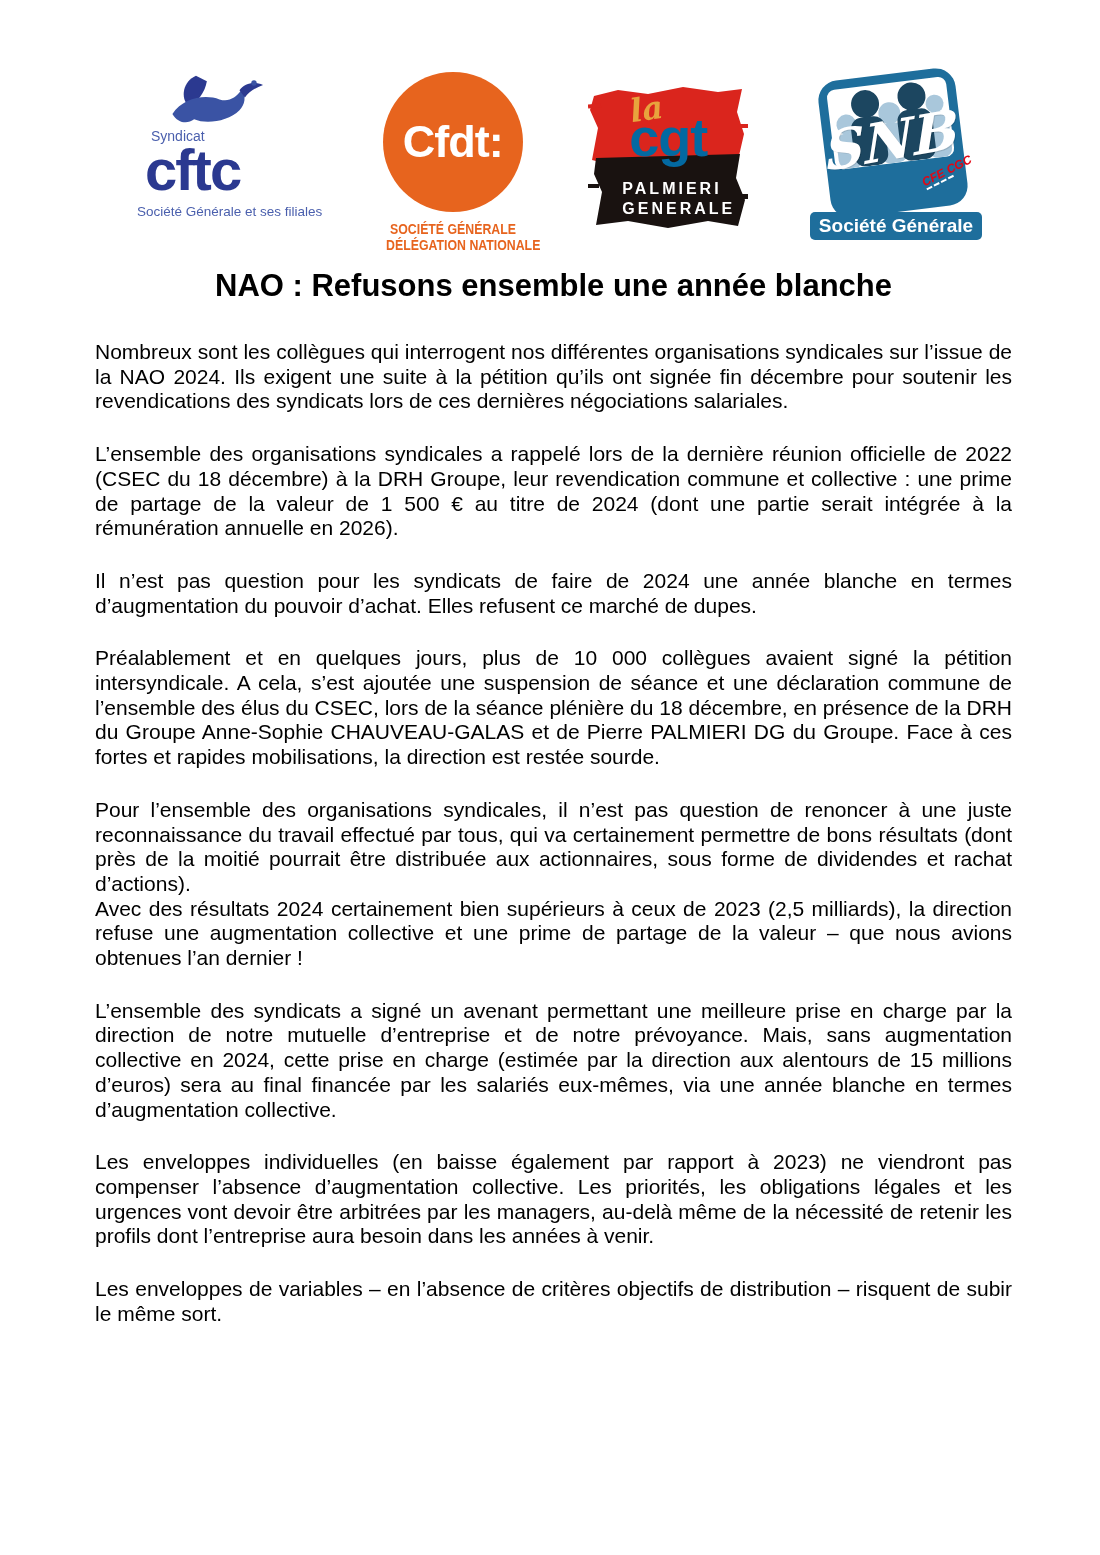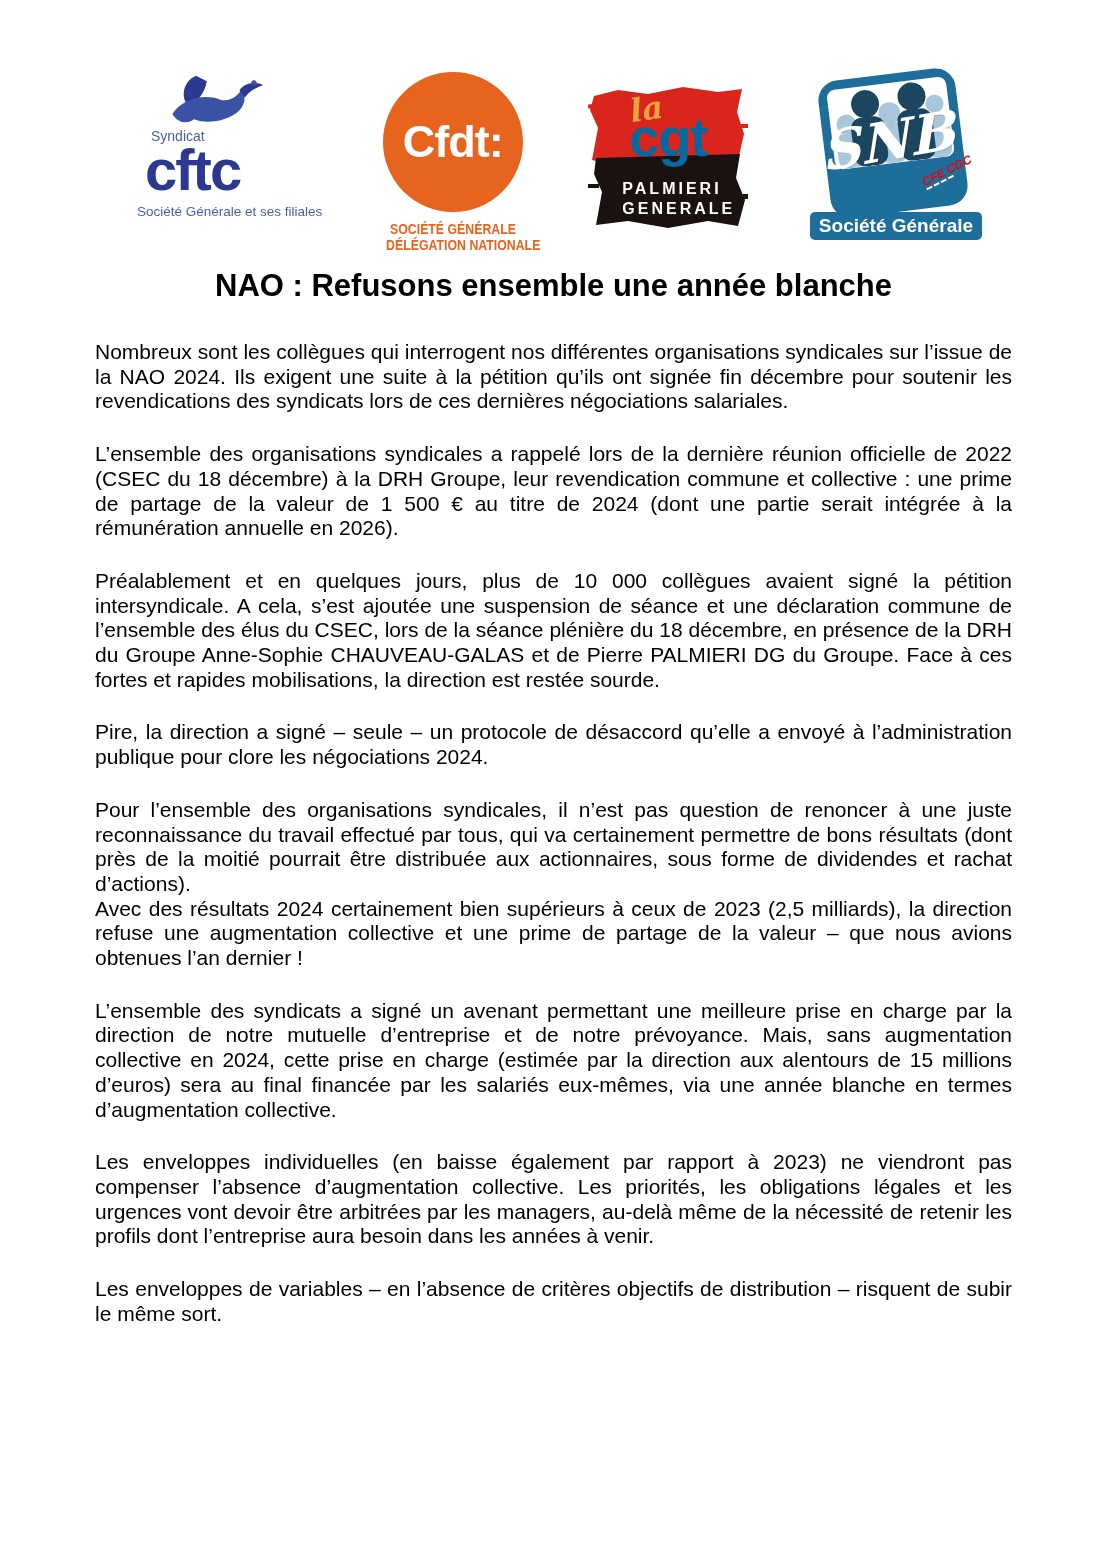--- a/index.html
+++ b/index.html
@@ -172,21 +172,21 @@
       <div class="snb-bar">Société Générale</div>
     </div>
 
   </header>
 
   <h1 class="title">NAO : Refusons ensemble une année blanche</h1>
 
   <main class="content">
       <p class="para"><span class="b">Nombreux sont les collègues qui interrogent nos différentes organisations syndicales sur l’issue de la NAO 2024.</span><span class="r"> Ils exigent une suite à la pétition qu’ils ont signée fin décembre pour soutenir les revendications des syndicats lors de ces dernières négociations salariales.</span></p>
       <p class="para"><span class="r">L’ensemble des organisations syndicales a rappelé lors de la dernière réunion officielle de 2022 (CSEC du 18 décembre) à la DRH Groupe, leur revendication commune et collective : </span><span class="b">une prime de partage de la valeur de 1 500 € au titre de 2024 (dont une partie serait intégrée à la rémunération annuelle en 2026).</span></p>
+      <p class="para"><span class="b">Il n’est pas question pour les syndicats de faire de 2024 une année blanche en termes d’augmentation du pouvoir d’achat</span><span class="r">. Elles refusent ce marché de dupes.</span></p>
       <p class="para"><span class="r">Préalablement et en quelques jours, plus de 10 000 collègues avaient signé la pétition intersyndicale. A cela, s’est ajoutée une </span><span class="b">suspension de séance et une déclaration commune de l’ensemble des élus du CSEC</span><span class="r">, lors de la séance plénière du 18 décembre, </span><span class="b">en présence de la DRH du Groupe Anne-Sophie CHAUVEAU-GALAS et de Pierre PALMIERI DG du Groupe.</span><span class="r"> Face à ces fortes et rapides mobilisations, la direction est restée sourde.</span></p>
-      <p class="para"><span class="r">Pire, </span><span class="b">la direction a signé – seule – un protocole de désaccord qu’elle a envoyé à l’administration publique pour clore les négociations 2024.</span></p>
       <p class="para"><span class="b">Pour l’ensemble des organisations syndicales, il n’est pas question de renoncer à une juste reconnaissance du travail effectué par tous</span><span class="r">, qui va certainement permettre de bons résultats (dont près de la moitié pourrait être distribuée aux actionnaires, sous forme de dividendes et rachat d’actions).</span><br><span class="r">Avec des résultats 2024 certainement bien supérieurs à ceux de 2023 (2,5 milliards), la direction refuse une augmentation collective et une prime de partage de la valeur – que nous avions obtenues l’an dernier !</span></p>
       <p class="para"><span class="r">L’ensemble des syndicats a signé un avenant permettant une meilleure prise en charge par la direction de notre mutuelle d’entreprise et de notre prévoyance. Mais, sans augmentation collective en 2024, cette prise en charge (estimée par la direction aux alentours de 15 millions d’euros) sera au final financée par les salariés eux-mêmes, via une année blanche en termes d’augmentation collective.</span></p>
       <p class="para"><span class="r">Les enveloppes individuelles (en baisse également par rapport à 2023) ne viendront pas compenser l’absence d’augmentation collective. Les priorités, les obligations légales et les urgences vont devoir être arbitrées par les managers, au-delà même de la nécessité de retenir les profils dont l’entreprise aura besoin dans les années à venir.</span></p>
       <p class="para"><span class="r">Les enveloppes de variables – en l’absence de critères objectifs de distribution – risquent de subir le même sort.</span></p>
     </main>
 
 </div>
 
 </body></html>

